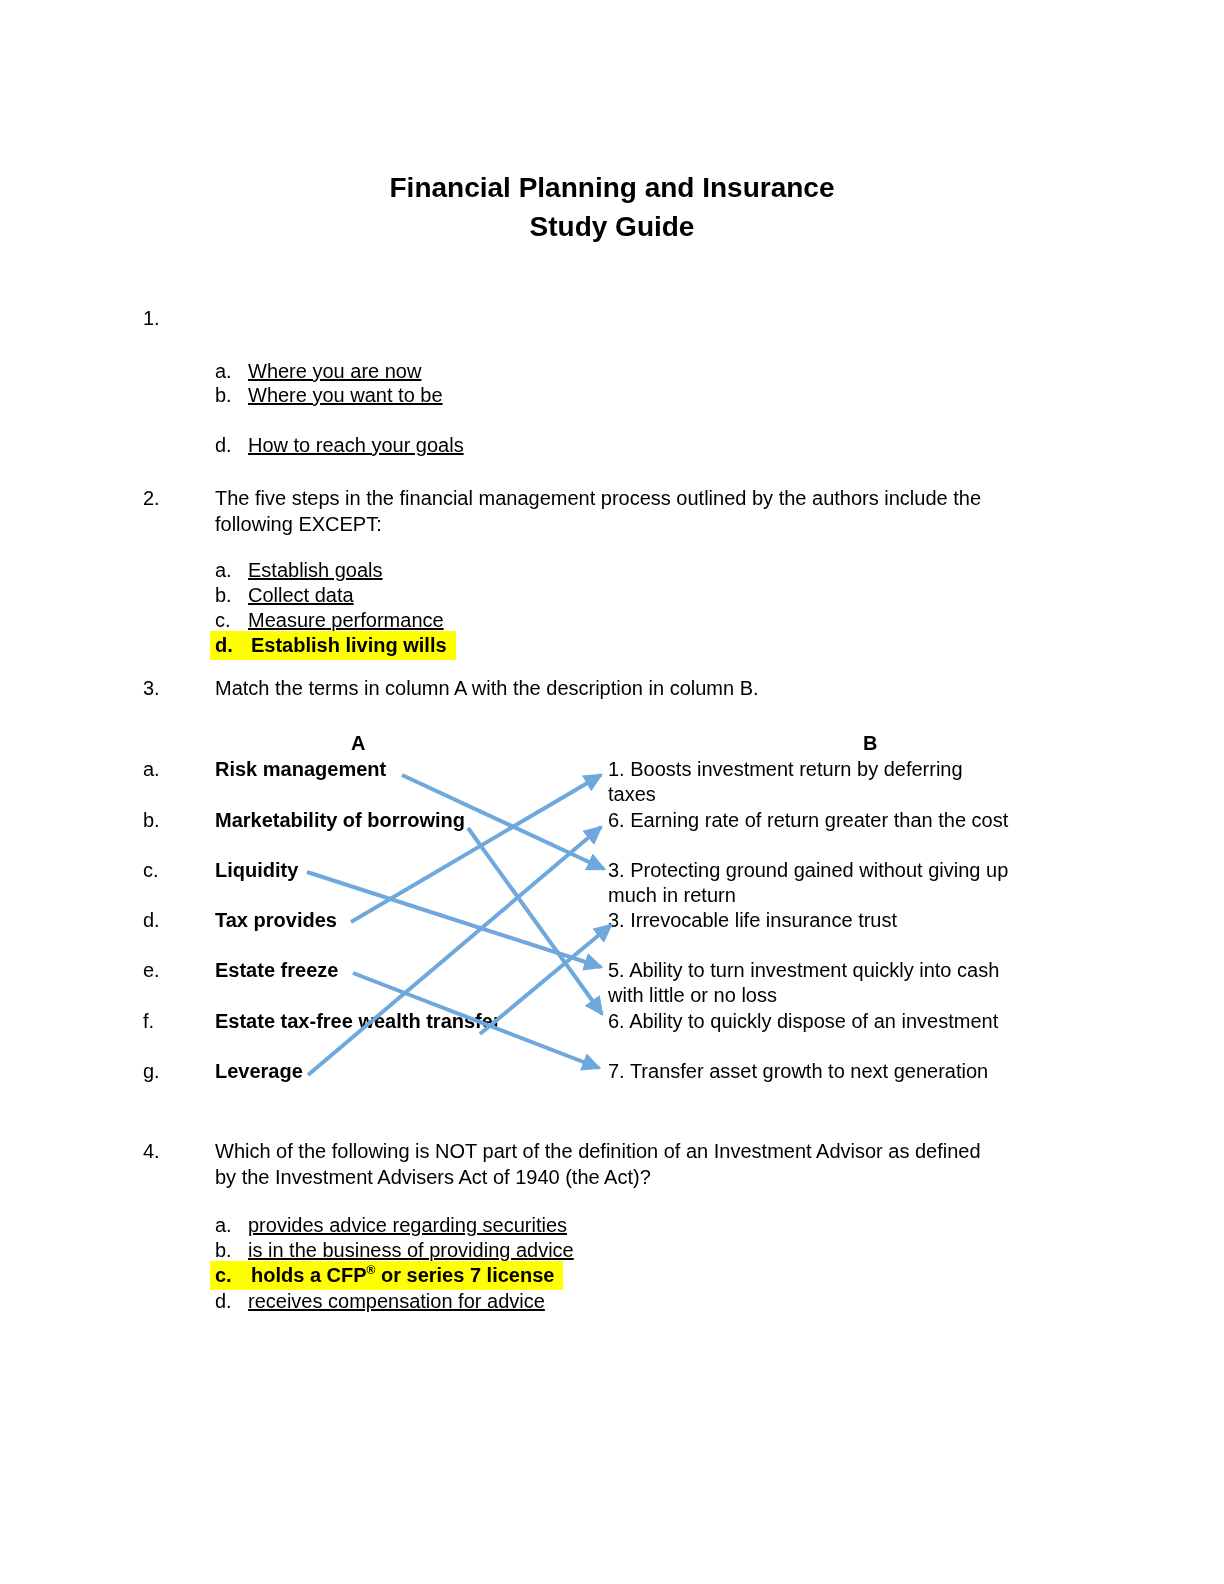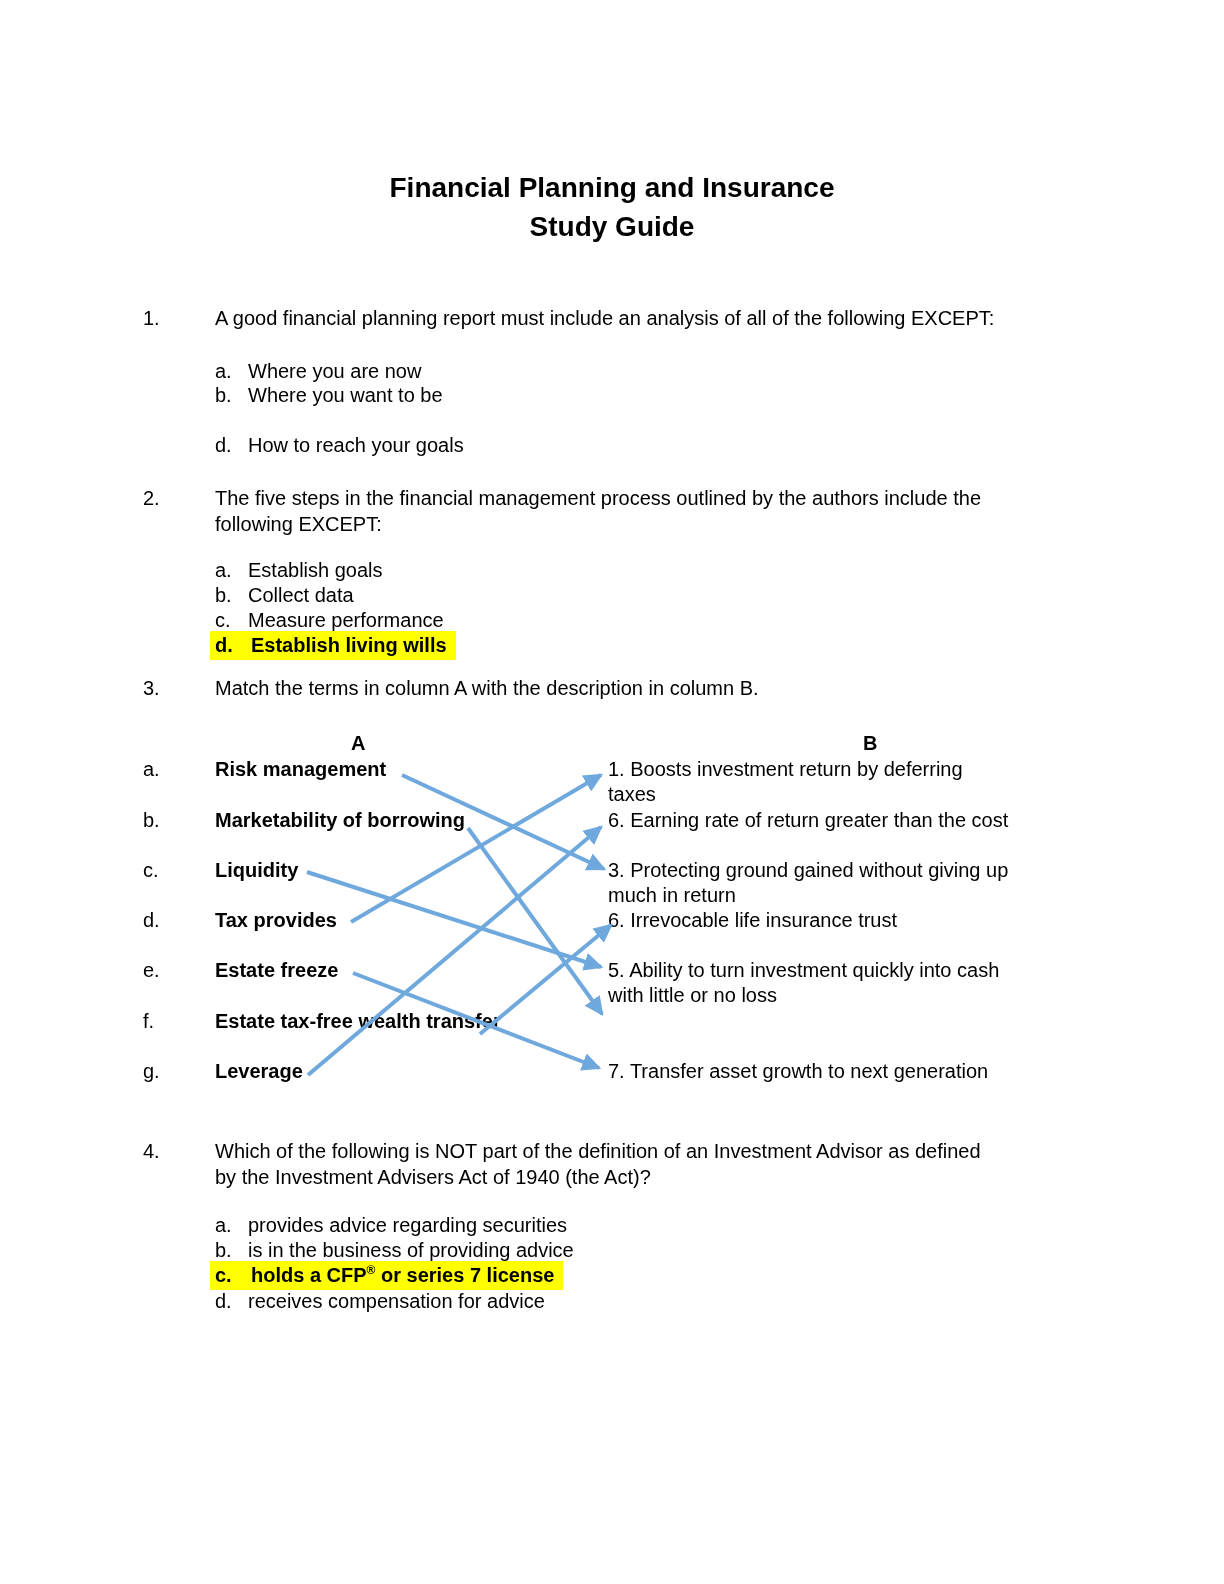--- a/index.html
+++ b/index.html
@@ -7,21 +7,21 @@
     position:relative;width:1224px;height:1584px;background:#ffffff;
     font-family:"Liberation Sans","DejaVu Sans",sans-serif;
     font-size:20px;color:#000000;overflow:hidden;margin-top:28px;
   }
   .title{
     position:absolute;top:140px;left:0;width:100%;
     text-align:center;font-weight:bold;font-size:28px;line-height:39px;
   }
   .qnum{position:absolute;left:143px;width:70px;line-height:26px;}
   .stem{position:absolute;left:215px;width:900px;line-height:26px;white-space:pre-line;}
-  .opt{position:absolute;left:215px;white-space:nowrap;line-height:24px;}
+  .opt{position:absolute;left:215px;white-space:nowrap;line-height:24px;text-decoration:underline;}
   .opt .m{display:inline-block;width:33px;}
   .hl{
     background:#ffff00;font-weight:bold;display:inline-block;
     padding:2px 9px 3px 5px;margin-left:-5px;
   }
   .hl .m{width:36px;}
   sup{font-size:12px;vertical-align:super;line-height:0;}
   .colhdr{position:absolute;font-weight:bold;line-height:24px;}
   .arow{position:absolute;left:0;width:100%;height:24px;line-height:24px;}
   .arow .l{position:absolute;left:143px;}
@@ -33,21 +33,20 @@
 <body>
 
 <div class="page">
 
   <div class="title">
     <div>Financial Planning and Insurance</div>
     <div>Study Guide</div>
   </div>
 
   <div class="qnum" style="top:277px">1.</div>
-  <div class="stem" style="top:277px">A good financial planning report must include an analysis of all of the following EXCEPT:</div>
   <div class="opt" style="top:331px">
     <span class="m">a.</span><span>Where you are now</span>
   </div>
   <div class="opt" style="top:355px">
     <span class="m">b.</span><span>Where you want to be</span>
   </div>
   <div class="opt" style="top:405px">
     <span class="m">d.</span><span>How to reach your goals</span>
   </div>
 
@@ -100,23 +99,24 @@
   <div class="arow" style="top:1031px">
     <span class="l">g.</span>
     <span class="t">Leverage</span>
   </div>
 
   <div class="brow" style="top:729px">1. Boosts investment return by deferring
 taxes</div>
   <div class="brow" style="top:780px">6. Earning rate of return greater than the cost</div>
   <div class="brow" style="top:830px">3. Protecting ground gained without giving up
 much in return</div>
-  <div class="brow" style="top:880px">6. Irrevocable life insurance trust</div>
+  <div class="brow" style="top:880px">3. Irrevocable life insurance trust</div>
   <div class="brow" style="top:930px">5. Ability to turn investment quickly into cash
 with little or no loss</div>
+  <div class="brow" style="top:981px">6. Ability to quickly dispose of an investment</div>
   <div class="brow" style="top:1031px">7. Transfer asset growth to next generation</div>
 
   <svg class="arrows" width="1224" height="1584" viewBox="0 0 1224 1584">
     <defs>
       <marker id="ah" markerWidth="5.2" markerHeight="4.6" refX="4.2" refY="2.3" orient="auto">
         <path d="M0,0 L4.8,2.3 L0,4.6 Z" fill="#6fa8dc"></path>
       </marker>
     </defs>
     <g id="arrow-lines">
         <line x1="402" y1="747" x2="604" y2="841" stroke="#6fa8dc" stroke-width="4" marker-end="url(#ah)"></line>

